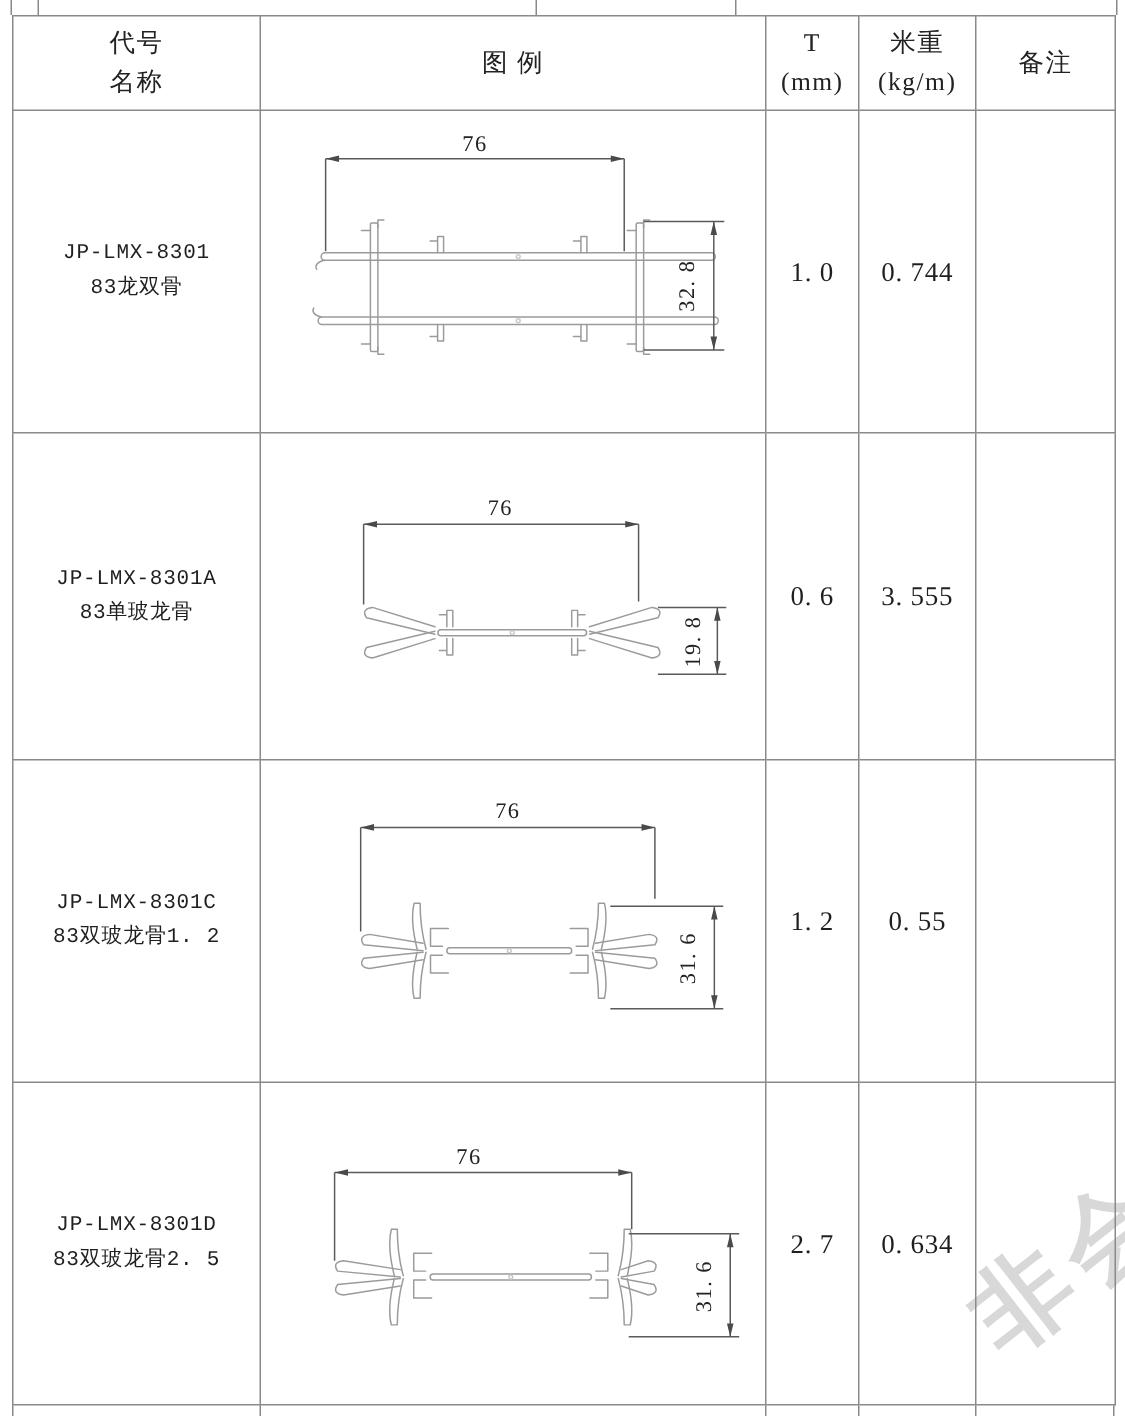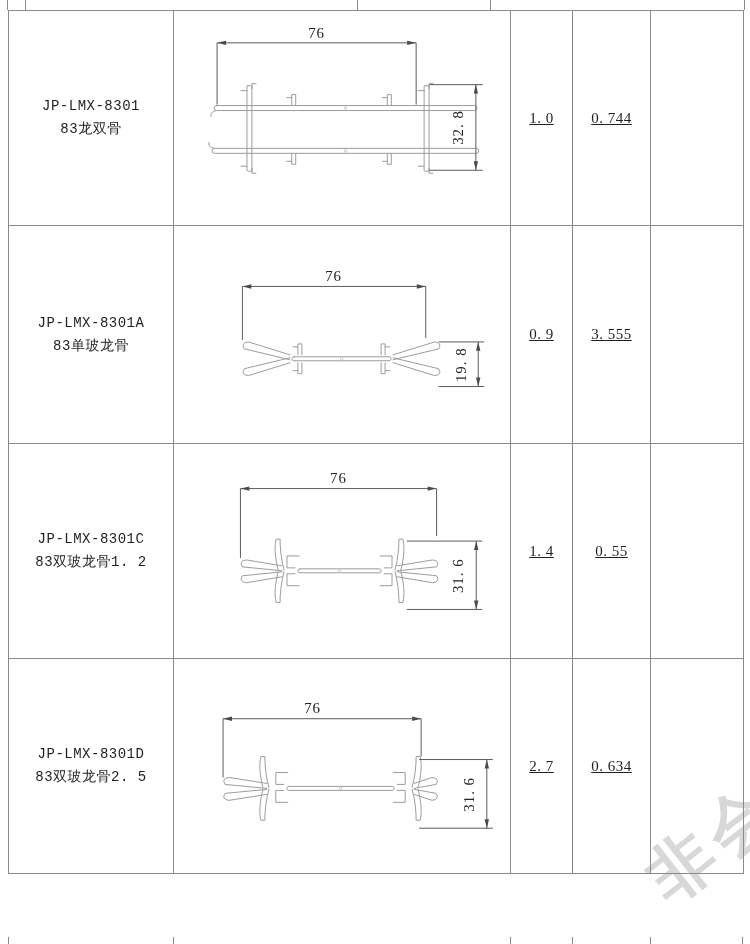--- a/index.html
+++ b/index.html
@@ -11,21 +11,21 @@
   .vstub{position:absolute;width:1px;background:#8a8a8a;}
   
   table.spec{
     position:absolute;left:8px;top:10px;width:735px;
     border-collapse:collapse;table-layout:fixed;
   }
   table.spec td{border:1px solid #8a8a8a;padding:0;text-align:center;vertical-align:middle;background:transparent;}
   .hdr{font-size:17px;line-height:26px;letter-spacing:1px;color:#222;}
   .code-cell{font-size:14px;line-height:23px;letter-spacing:0.5px;}
   .code-line{white-space:nowrap;font-family:Liberation Mono, monospace;}
-  .val{font-size:15px;letter-spacing:0.5px;white-space:nowrap;text-decoration:underline;}
+  .val{font-size:18px;letter-spacing:0.5px;white-space:nowrap;}
   .diagram{display:block;}
   
   .pf{stroke:#9b9b9b;stroke-width:1;fill:none;stroke-linecap:round;stroke-linejoin:round;}
   .dim{stroke:#5a5a5a;stroke-width:1;fill:none;}
   .arr{fill:#4a4a4a;stroke:none;}
   .dimtxt{fill:#222;font-size:15px;letter-spacing:1px;font-family:"Liberation Serif","DejaVu Serif",serif;}
   .cmark{stroke:#c9c9c9;stroke-width:1;fill:none;}
   
   .watermark{
     position:absolute;left:628px;top:852px;width:360px;
@@ -57,20 +57,40 @@
   <table class="spec">
     <colgroup>
       <col style="width:165px">
         <col style="width:337px">
         <col style="width:62px">
         <col style="width:78px">
         <col style="width:93px">
     </colgroup>
 
     <tbody>
+        <tr style="height:63px">
+      <td class="hdr">
+        <div>代号</div>
+        <div>名称</div>
+      </td>
+      <td class="hdr">
+        <div>图  例</div>
+      </td>
+      <td class="hdr">
+        <div>T</div>
+        <div>(mm)</div>
+      </td>
+      <td class="hdr">
+        <div>米重</div>
+        <div>(kg/m)</div>
+      </td>
+      <td class="hdr">
+        <div>备注</div>
+      </td>
+    </tr>
 
     <tr style="height:215px">
       <td class="code-cell">
         <div class="code-line">JP-LMX-8301</div>
         <div class="code-line">83龙双骨</div>
       </td>
       <td>
         <svg class="diagram" width="335" height="213" viewBox="0 0 336 214">
           <g>
             <path class="dim" d="M43,31 H243 M43,31 V93 M243,31 V93"></path>
@@ -124,21 +144,21 @@
             <path class="pf" d="M212,129 V118 h-4 V129 M212,121 h5 M212,137 V148 h-4 V137 M212,145 h5"></path>
             <circle class="cmark" cx="168" cy="133" r="1.3"></circle>
           </g>
           <g>
             <path class="dim" d="M266,116 H312 M266,161 H312 M306,116 V161"></path>
             <path class="arr" d="M306,116 l-2.2,9 h4.4 Z M306,161 l-2.2,-9 h4.4 Z"></path>
             <text class="dimtxt" transform="translate(294,139) rotate(-90)" text-anchor="middle">19. 8</text>
           </g>
         </svg>
       </td>
-      <td class="val">0. 9</td>
+      <td class="val">0. 6</td>
       <td class="val">3. 555</td>
       <td class="val"></td>
     </tr>
 
     <tr style="height:215px">
       <td class="code-cell">
         <div class="code-line">JP-LMX-8301C</div>
         <div class="code-line">83双玻龙骨1. 2</div>
       </td>
       <td>
@@ -162,21 +182,21 @@
             <path class="pf" d="M207,112 H219 V124 H211 M207,142 H219 V130 H211"></path>
             <circle class="cmark" cx="166" cy="127" r="1.3"></circle>
           </g>
           <g>
             <path class="dim" d="M234,97 H310 M234,166 H310 M304,97 V166"></path>
             <path class="arr" d="M304,97 l-2.2,9 h4.4 Z M304,166 l-2.2,-9 h4.4 Z"></path>
             <text class="dimtxt" transform="translate(291,132) rotate(-90)" text-anchor="middle">31. 6</text>
           </g>
         </svg>
       </td>
-      <td class="val">1. 4</td>
+      <td class="val">1. 2</td>
       <td class="val">0. 55</td>
       <td class="val"></td>
     </tr>
 
     <tr style="height:215px">
       <td class="code-cell">
         <div class="code-line">JP-LMX-8301D</div>
         <div class="code-line">83双玻龙骨2. 5</div>
       </td>
       <td>

